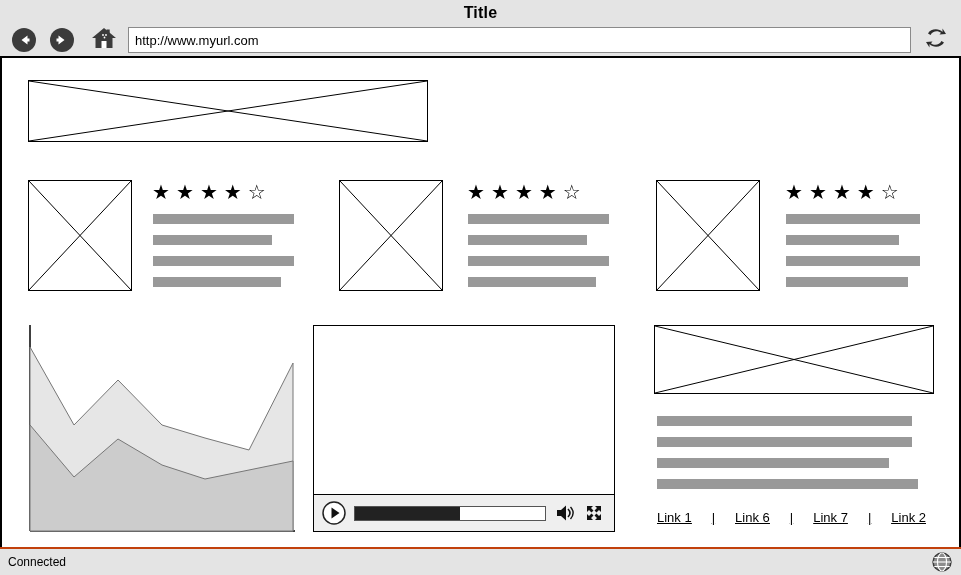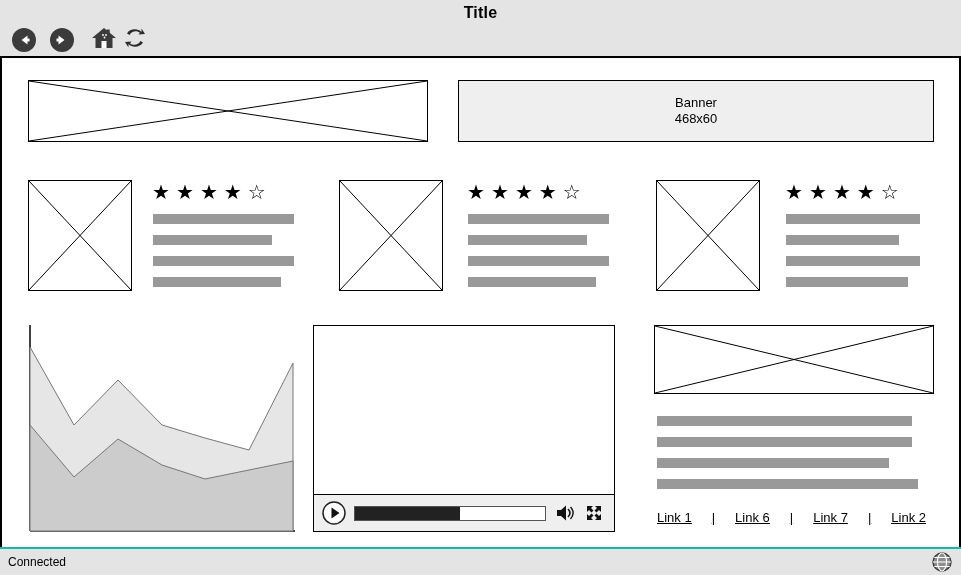--- a/index.html
+++ b/index.html
@@ -201,21 +201,21 @@
   .links a.nolink { text-decoration: none; }
   .links .sep { margin: 0 20px; color: #000000; }
 
   
   .statusbar {
     position: absolute;
     left: 0; top: 547px;
     width: 961px;
     height: 28px;
     background: #e4e4e4;
-    border-top: 2px solid #14b8a6;
+    border-top: 2px solid #c2410c;
     display: flex;
     align-items: center;
   }
   .status-text {
     margin-left: 8px;
     font-size: 12px;
     color: #000000;
   }
   .status-spacer { flex: 1 1 auto; }
   .globe-icon {
@@ -262,20 +262,23 @@
             <path d="M13 3 L25 13 L21.5 13 L21.5 23 L4.5 23 L4.5 13 L1 13 Z" fill="#3b3b3b"></path>
             <rect x="15.5" y="4.5" width="3.2" height="5" fill="#3b3b3b"></rect>
             <rect x="10.5" y="16" width="5" height="7" fill="#ffffff"></rect>
             <circle cx="12" cy="10" r="0.9" fill="#ffffff"></circle>
             <circle cx="15" cy="10" r="0.9" fill="#ffffff"></circle>
             <circle cx="13.5" cy="12.5" r="0.9" fill="#ffffff"></circle>
           </svg>
         </span>
       </div>
 
+      <div class="url-bar">
+        <span title="Enter URL">http://www.myurl.com</span>
+      </div>
 
       <div class="reload-btn">
         <span>
           <svg width="30" height="28" viewBox="0 0 30 28">
             <path d="M7 9.5 C9.5 4.5 18 4 21.5 8 L21.5 4.5 L25 10 L18.5 10.5 L20 8.8 C17 6.2 11.5 6.8 9.6 11 Z" fill="#2b2b2b"></path>
             <path d="M23 18.5 C20.5 23.5 12 24 8.5 20 L8.5 23.5 L5 18 L11.5 17.5 L10 19.2 C13 21.8 18.5 21.2 20.4 17 Z" fill="#2b2b2b"></path>
           </svg>
         </span>
       </div>
 
@@ -284,24 +287,20 @@
 
   <div class="page">
 
     <div class="xbox" style="left:26px; top:22px; width:400px; height:62px;">
       <svg viewBox="0 0 400 62" preserveAspectRatio="none">
         <line x1="0" y1="0" x2="400" y2="62" stroke="#000000" stroke-width="1" vector-effect="non-scaling-stroke"></line>
         <line x1="400" y1="0" x2="0" y2="62" stroke="#000000" stroke-width="1" vector-effect="non-scaling-stroke"></line>
       </svg>
     </div>
 
-    <div class="banner" style="left:456px; top:22px; width:476px; height:62px;">
-      <div>Banner</div>
-      <div>468x60</div>
-    </div>
 
     <div class="xbox" style="left:26px; top:122px; width:104px; height:111px;">
       <svg viewBox="0 0 104 111" preserveAspectRatio="none">
         <line x1="0" y1="0" x2="104" y2="111" stroke="#000000" stroke-width="1" vector-effect="non-scaling-stroke"></line>
         <line x1="104" y1="0" x2="0" y2="111" stroke="#000000" stroke-width="1" vector-effect="non-scaling-stroke"></line>
       </svg>
     </div>
     <div class="stars" style="left:150px; top:124px;">
       <span>★</span>
       <span>★</span>

